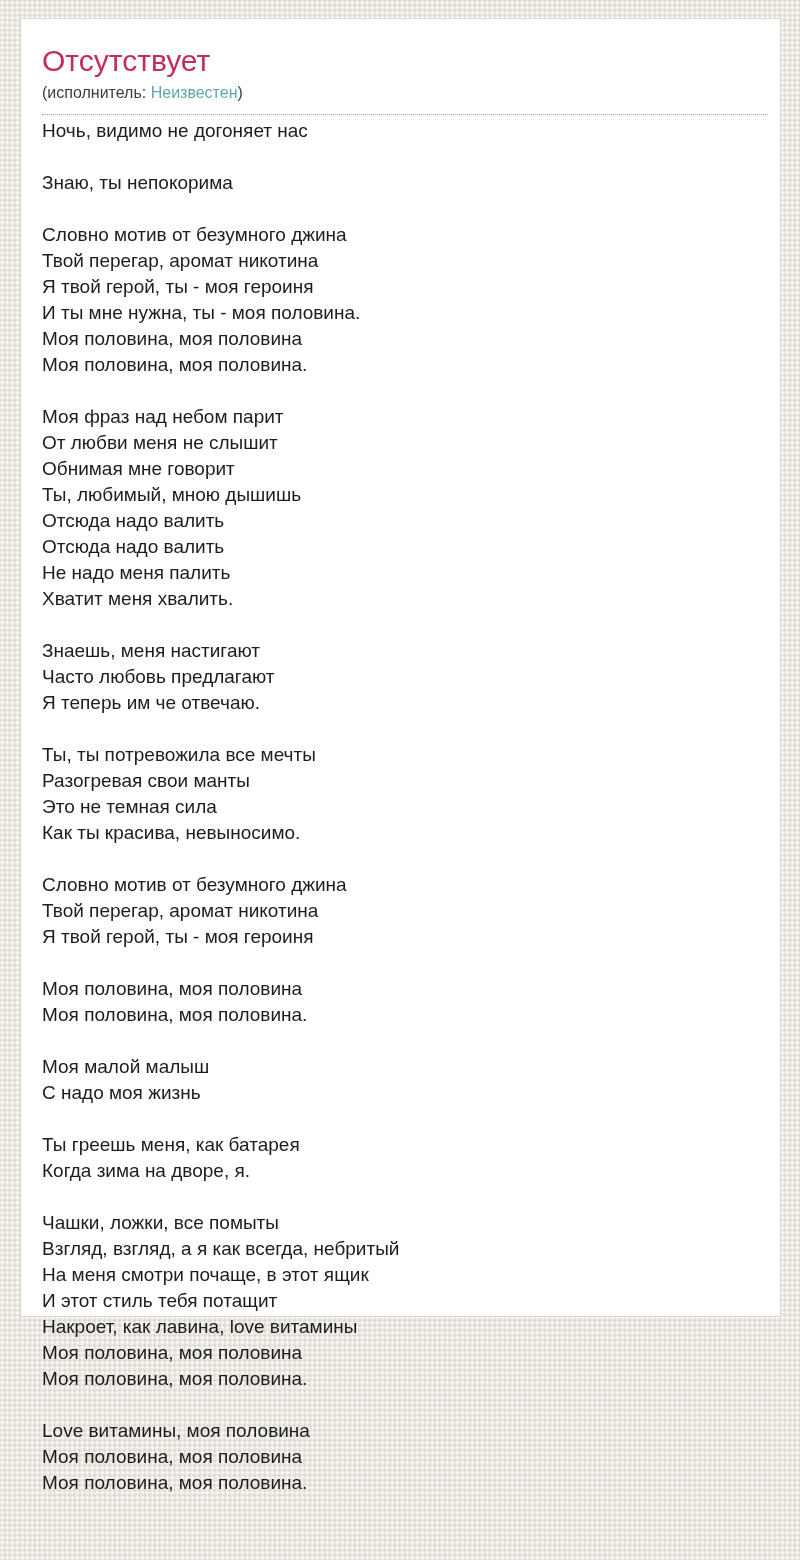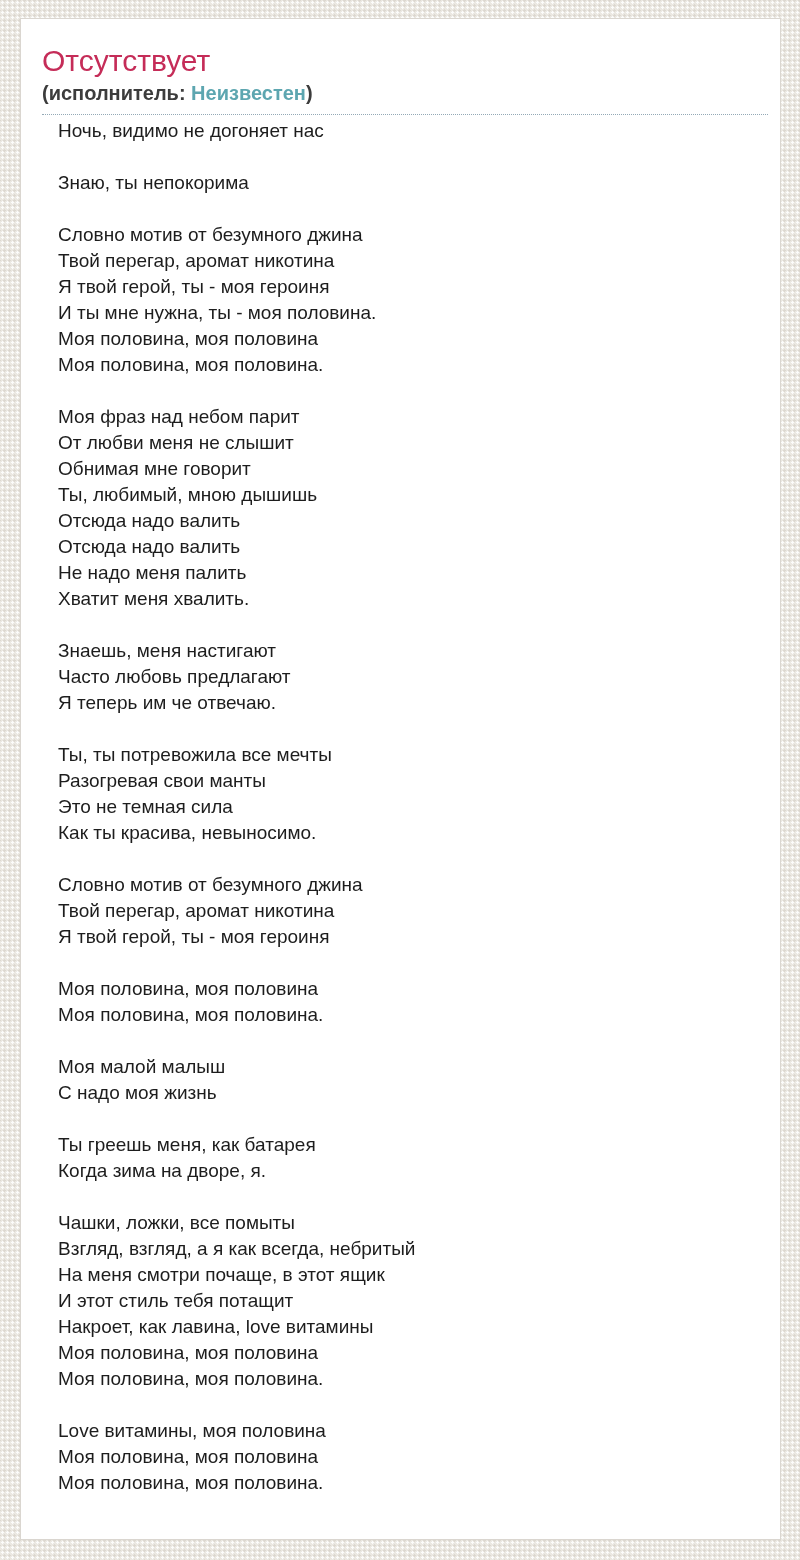--- a/index.html
+++ b/index.html
@@ -19,61 +19,60 @@
     background-size: 5px 5px, 5px 5px;
     background-position: 0 0, 2px 3px;
     overflow: hidden;
   }
 
   .panel {
     position: absolute;
     left: 20px;
     top: 18px;
     width: 761px;
-    height: 1522px;
+    height: 1299px;
     box-sizing: border-box;
     background: #ffffff;
     border: 1px solid #dad6d0;
     padding: 14px 12px 30px 21px;
   }
 
   .title {
     margin: 11px 0 3px 0;
     font-size: 30px;
     line-height: 34px;
     font-weight: 400;
     color: #c52c58;
     letter-spacing: 0;
   }
 
   .subtitle {
-    font-size: 20px;
+    font-size: 16px;
     line-height: 24px;
     color: #3c3c3c;
     padding-bottom: 9px;
     border-bottom: 1px dotted #94a9b6;
-    font-weight: bold;
   }
 
   .artist-link {
     color: #5da6b0;
     text-decoration: none;
     cursor: pointer;
   }
 
   .lyrics {
     margin-top: 3px;
     padding-right: 19px;
     font-size: 19px;
     line-height: 26px;
     color: #1d1d1d;
   }
 
   .stanza {
-    margin: 26px 0 0 16px;
+    margin: 26px 0 0 0;
   }
   .stanza:first-child {
     margin-top: 0;
   }
 </style>
 </head>
 <body>
 
 <div class="panel">
   <h1 class="title">Отсутствует</h1>

